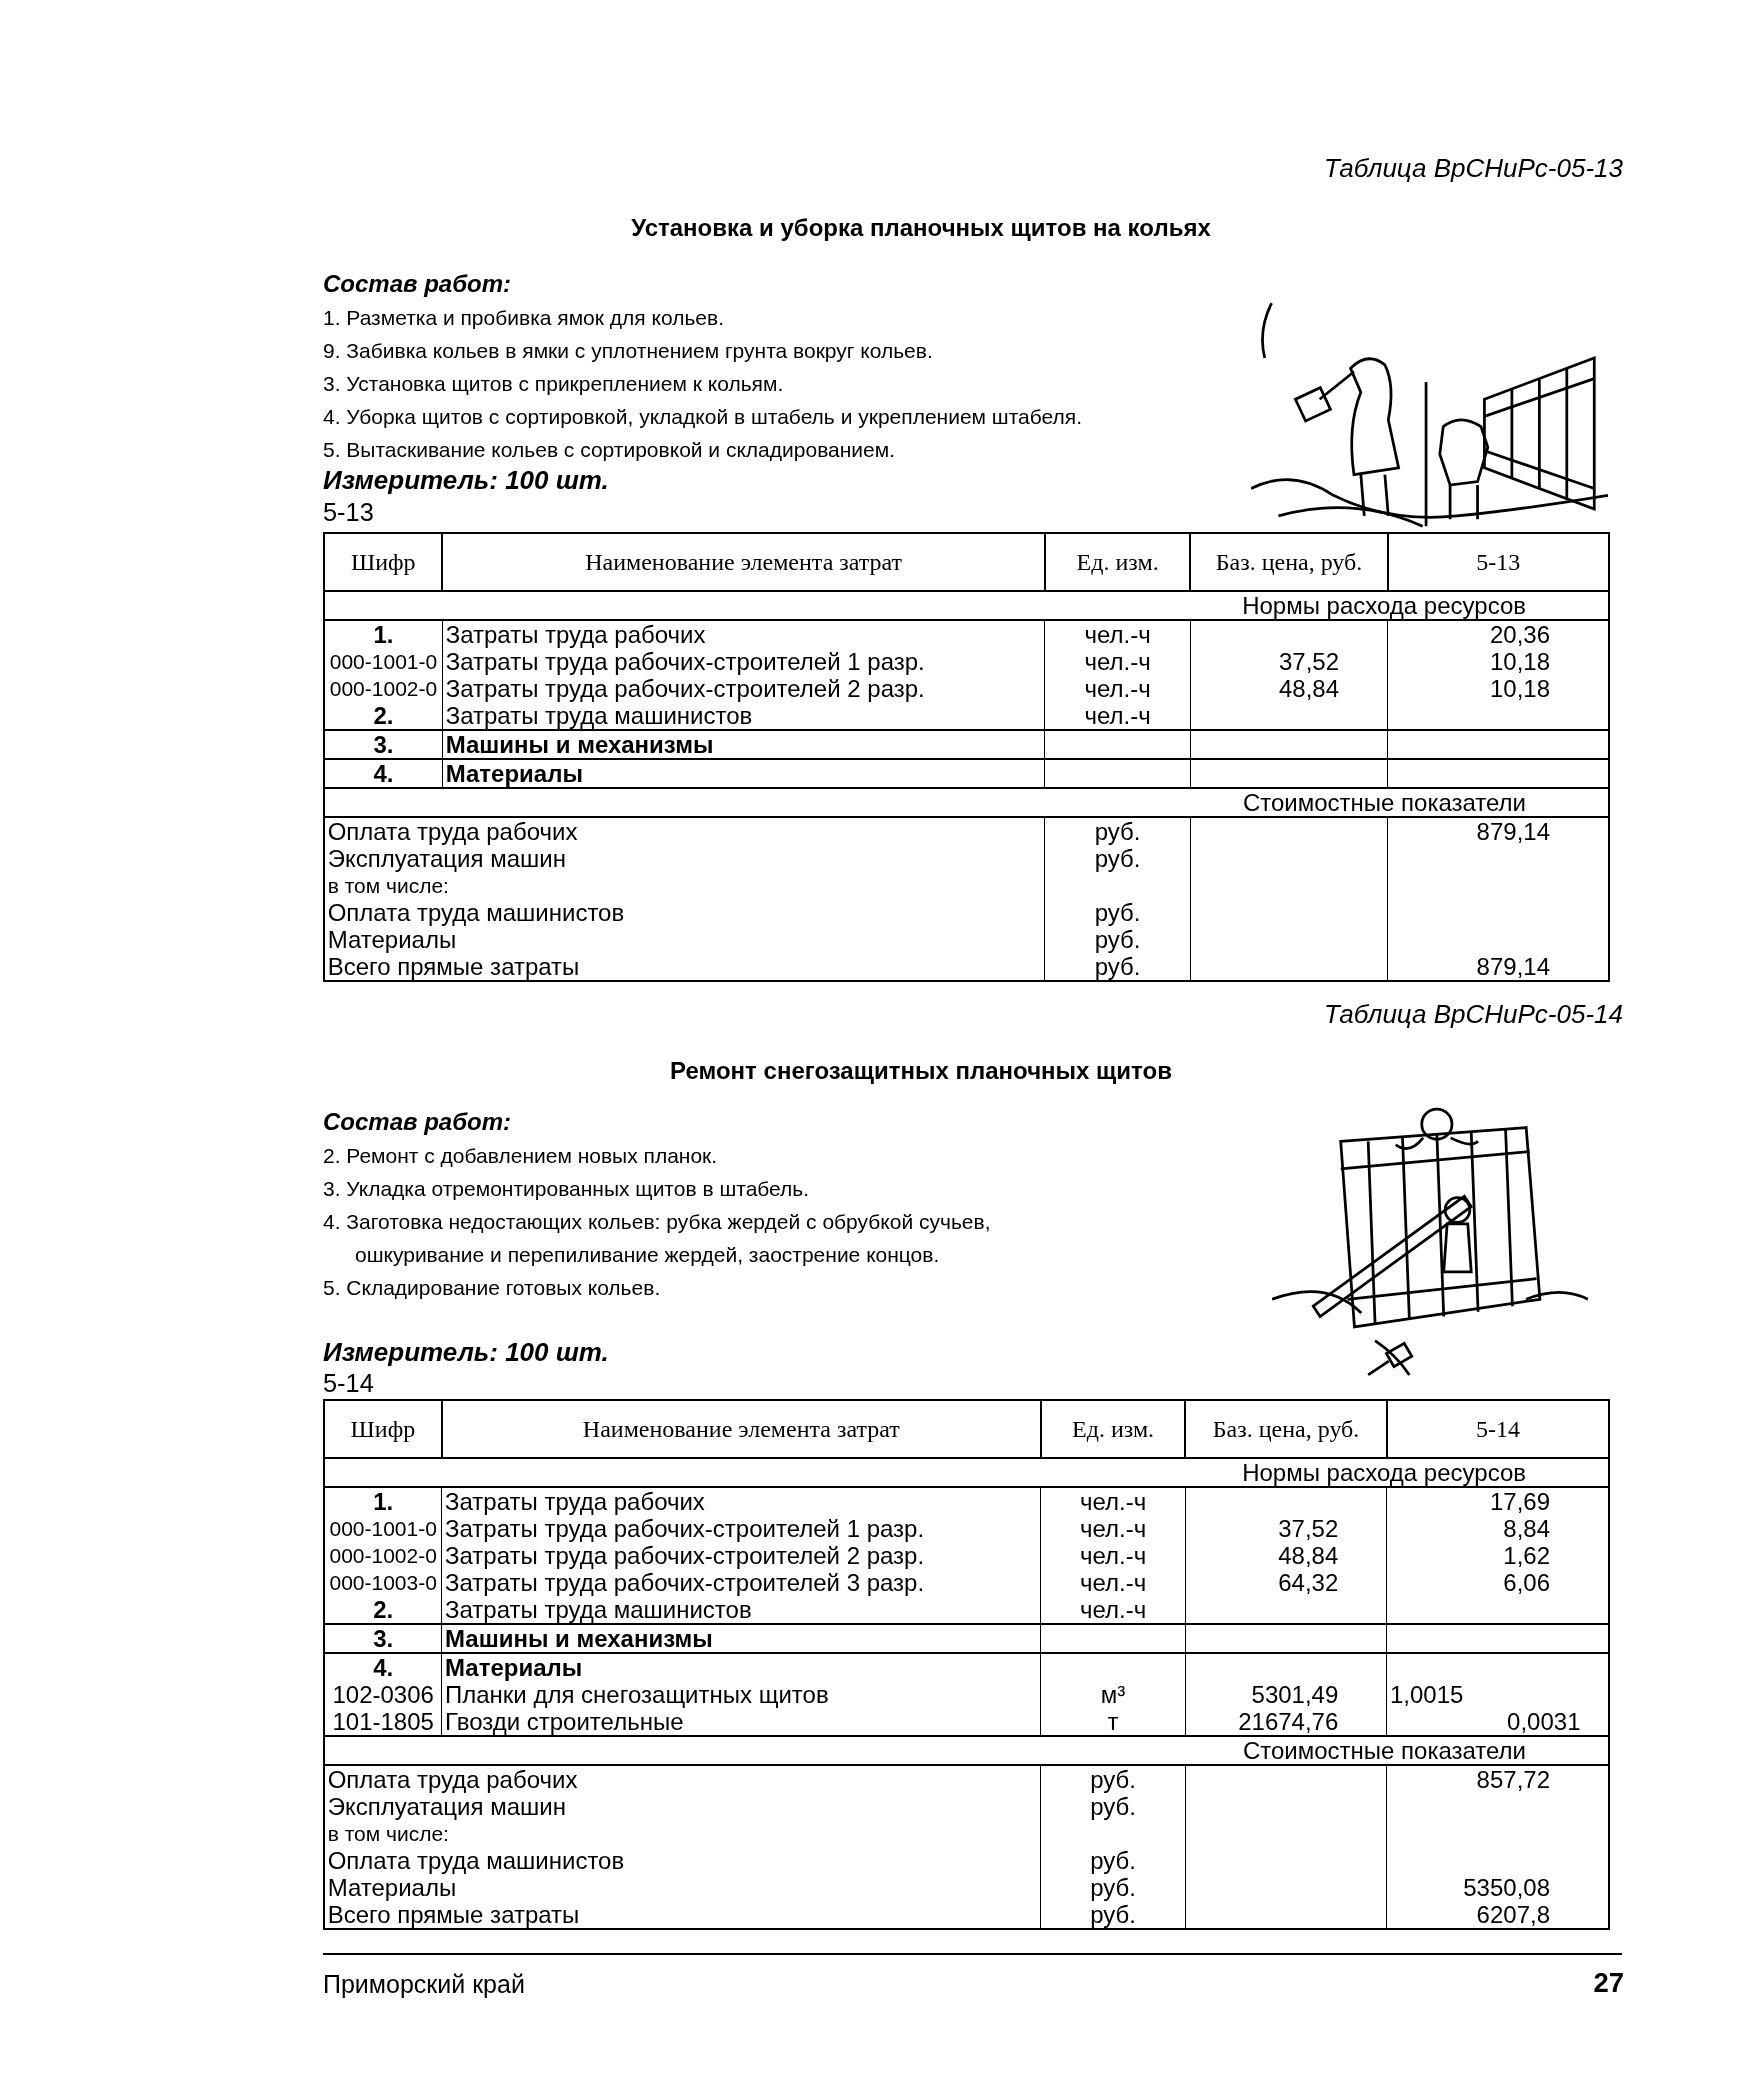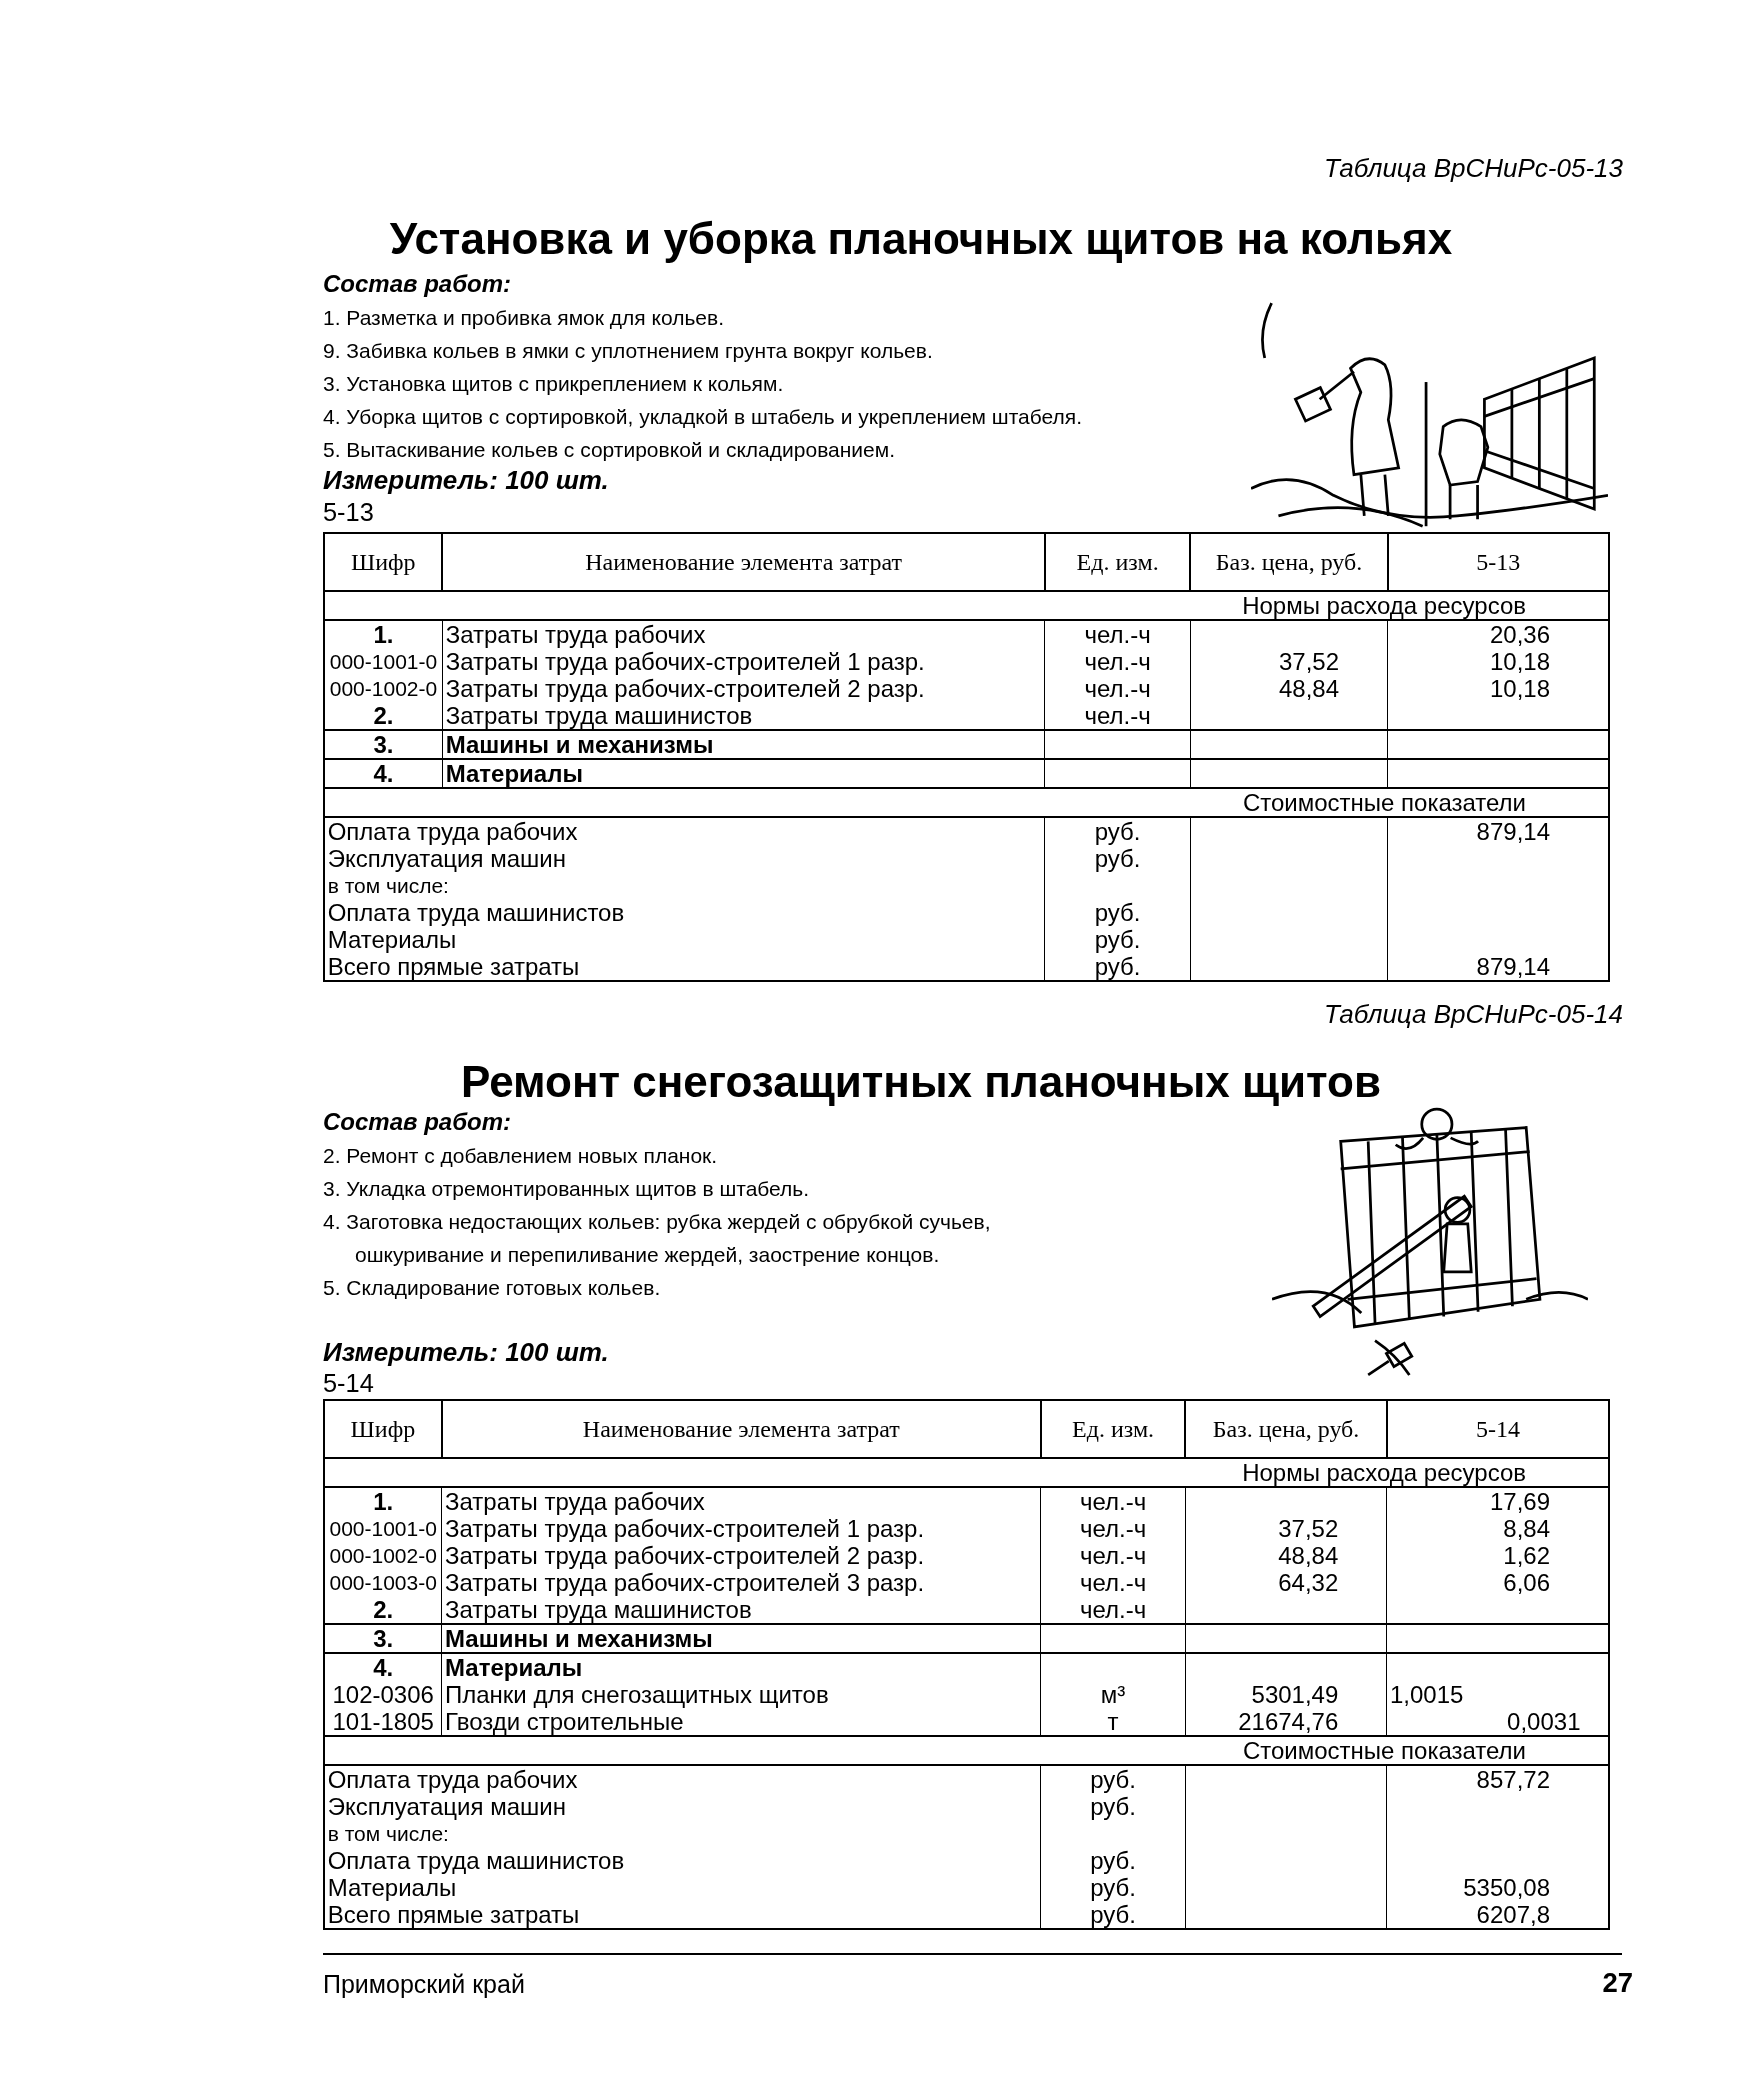--- a/index.html
+++ b/index.html
@@ -1,19 +1,19 @@
 <!DOCTYPE html>
 <html style="font-size:11px"><head>
 <meta charset="utf-8">
 <style>
 html,body{margin:0;padding:0;background:#fff;}
 body{width:1760px;height:2077px;position:relative;overflow:hidden;font-family:"Liberation Sans",sans-serif;color:#000;}
 .abs{position:absolute;}
 .tabref{font-style:italic;font-size:26px;right:137px;}
-.title{font-weight:bold;font-size:44px;width:100%;text-align:center;left:0;}
+.title{font-weight:bold;font-size:24px;width:100%;text-align:center;left:0;}
 .sostav{font-weight:bold;font-style:italic;font-size:24px;left:323px;}
 .work{left:323px;font-size:21px;line-height:33px;}
 .work div{white-space:nowrap;}
 .indent{padding-left:32px;}
 .izm{font-weight:bold;font-style:italic;font-size:26px;left:323px;}
 .code{left:323px;font-size:25.4px;}
 table.t{position:absolute;left:323px;width:1287px;border-collapse:collapse;font-size:24px;line-height:27px;}
 table.t td{padding:0 2.7px;vertical-align:top;}
 table.t .hdr td{border:2.1px solid #000;height:56px;vertical-align:middle;text-align:center;line-height:25px;font-family:Liberation Serif, serif;}
 .c1{width:118px;text-align:center;}
@@ -25,21 +25,21 @@
 .sec td{border:2.1px solid #000;text-align:right;padding-right:82px !important;}
 .bb td{border-bottom:2.1px solid #000;}
 .b{font-weight:bold;}
 .num{text-align:right;padding-right:48px !important;}
 .numr{text-align:right;padding-right:58px !important;}
 .lc{border-left:2.1px solid #000;}
 .rc{border-right:2.1px solid #000;}
 .small{font-size:21px;}
 .footline{left:323px;width:1299px;border-top:2.7px solid #000;}
 .footer{left:323px;font-size:25px;}
-.pagenum{right:127px;font-weight:bold;font-size:27.5px;}
+.pagenum{right:136px;font-weight:bold;font-size:27.5px;}
 svg{position:absolute;}
 </style>
 </head>
 <body>
 
 <div class="abs tabref" style="top:153px;">Таблица ВрСНиРс-05-13</div>
 <div class="abs title" style="top:214px;padding-left:82px;box-sizing:border-box;">Установка и уборка планочных щитов на кольях</div>
 <div class="abs sostav" style="top:270px;">Состав работ:</div>
 <div class="abs work" style="top:301px;">
   <div>1. Разметка и пробивка ямок для кольев.</div>

